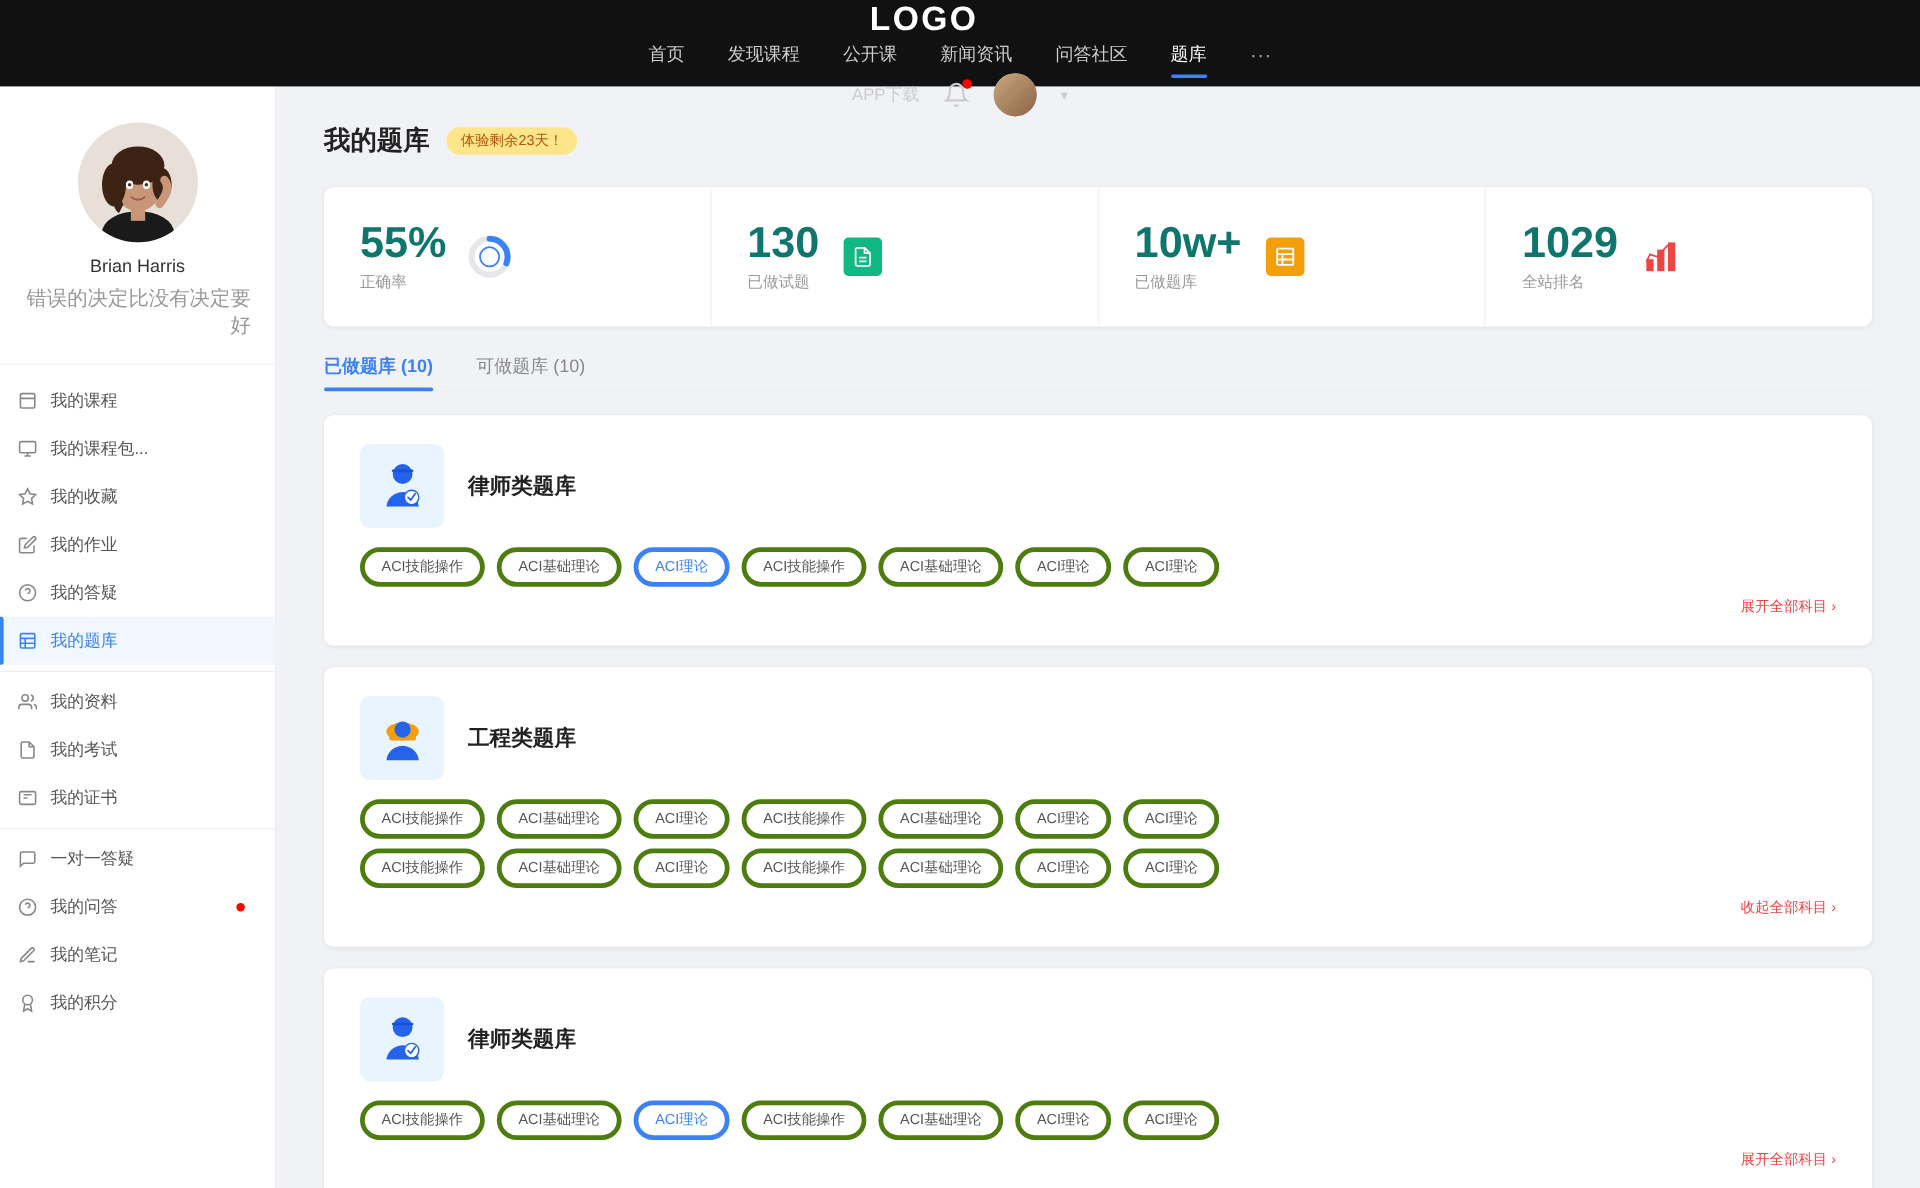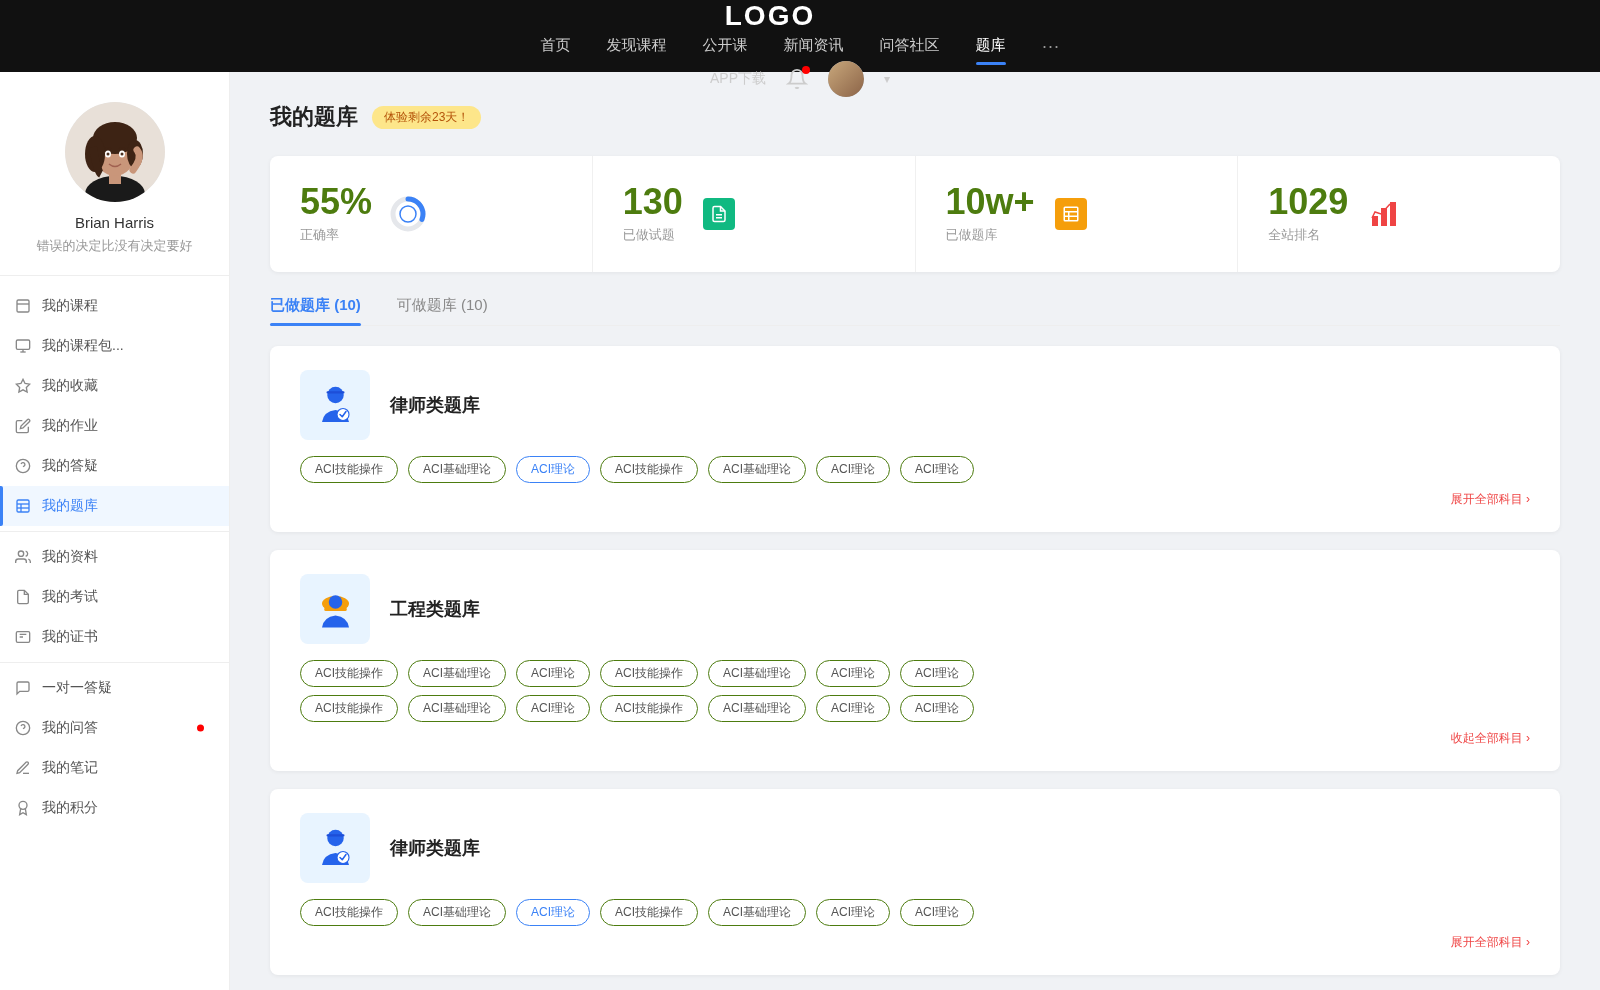--- a/index.html
+++ b/index.html
@@ -117,23 +117,23 @@
       position: relative;
     }
     .profile-name {
       font-size: 15px;
       font-weight: 500;
       color: #333;
       margin-bottom: 6px;
       text-align: center;
     }
     .profile-motto {
-      font-size: 13px;
+      font-size: 17px;
       color: #999;
-      text-align: left;
+      text-align: right;
       padding: 0 20px;
     }
     .sidebar-menu {
       list-style: none;
       padding: 0;
     }
     .sidebar-menu li {
       display: flex;
       align-items: center;
       gap: 10px;
@@ -224,21 +224,21 @@
       display: flex;
       align-items: center;
       gap: 16px;
       border-right: 1px solid #f0f0f0;
     }
     .stat-item:last-child { border-right: none; }
     .stat-text-group {}
     .stat-value {
       font-size: 36px;
       font-weight: 700;
-      color: #4d7c0f;
+      color: #0f766e;
       line-height: 1;
       margin-bottom: 6px;
     }
     .stat-label {
       font-size: 13px;
       color: #999;
     }
     .stat-icon {
       width: 40px; height: 40px;
       display: flex;
@@ -310,21 +310,21 @@
     }
     .tags-row {
       display: flex;
       flex-wrap: wrap;
       gap: 10px;
       margin-bottom: 8px;
     }
     .tag {
       font-size: 12px;
       color: #555;
-      border: 1px solid #4d7c0f;
+      border: 4px solid #4d7c0f;
       border-radius: 20px;
       padding: 4px 14px;
       cursor: pointer;
       background: #fff;
     }
     .tag.active-tag {
       border-color: #3b82f6;
       color: #3b82f6;
       background: #fff;
     }

